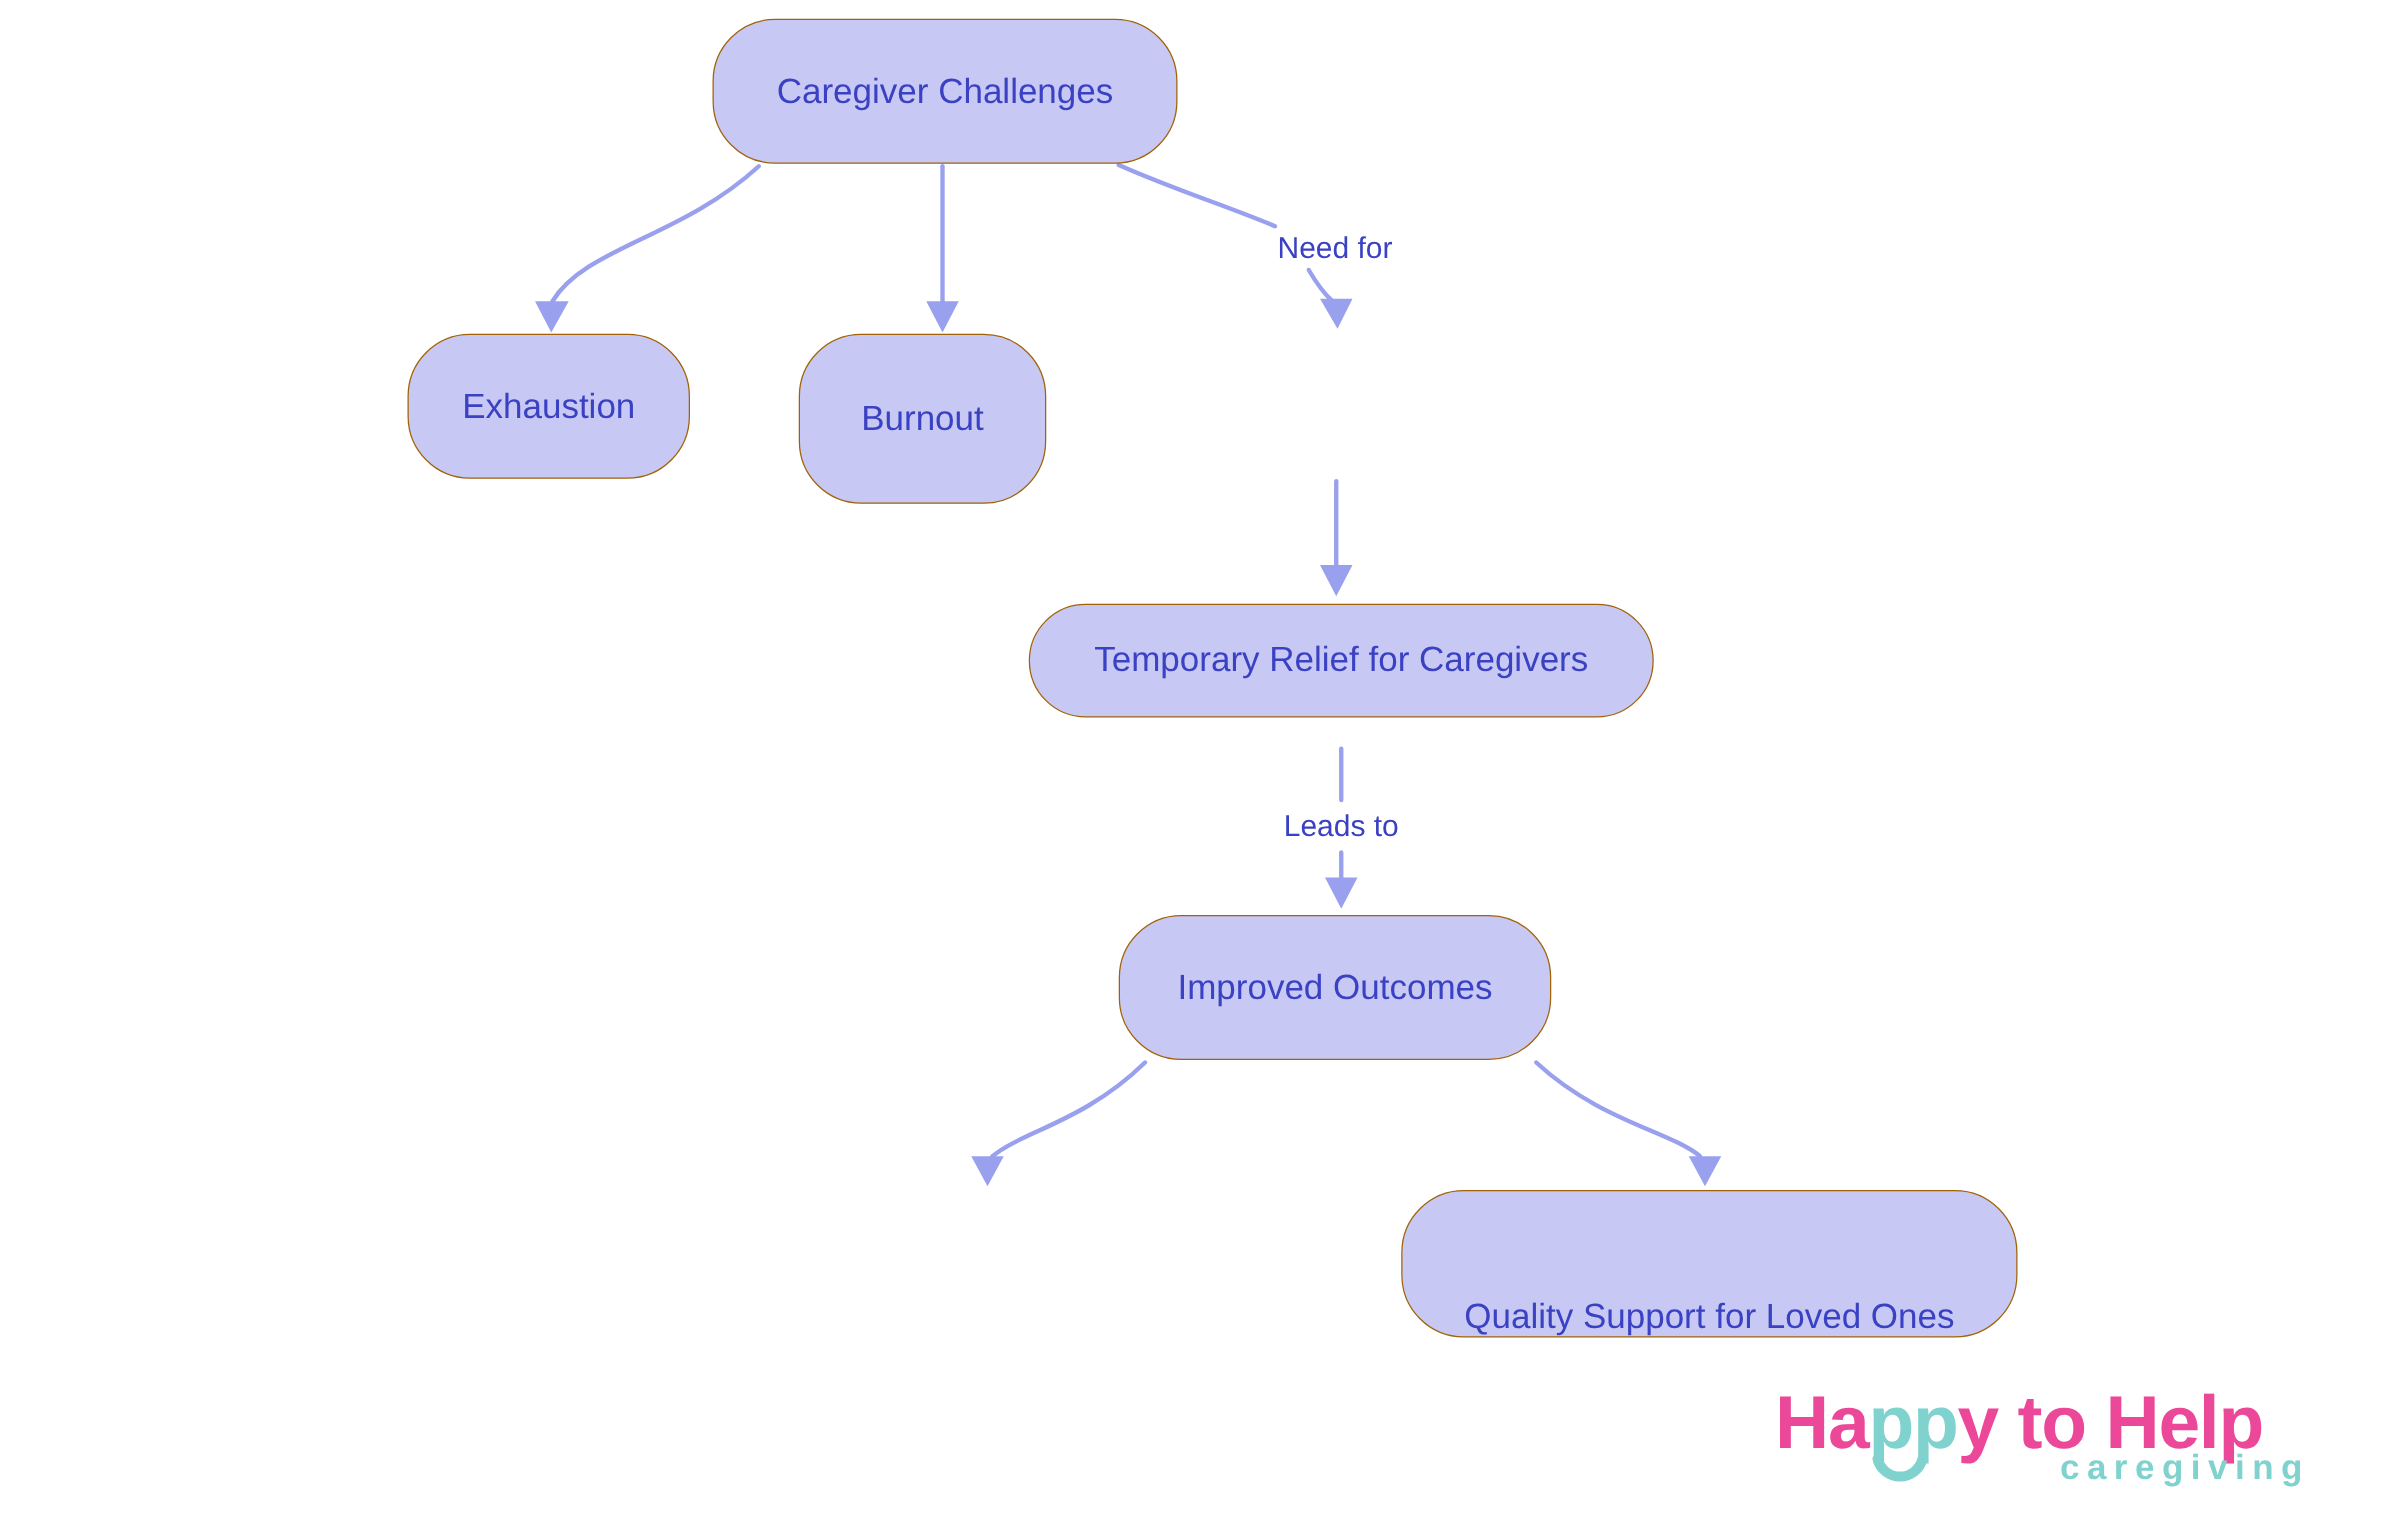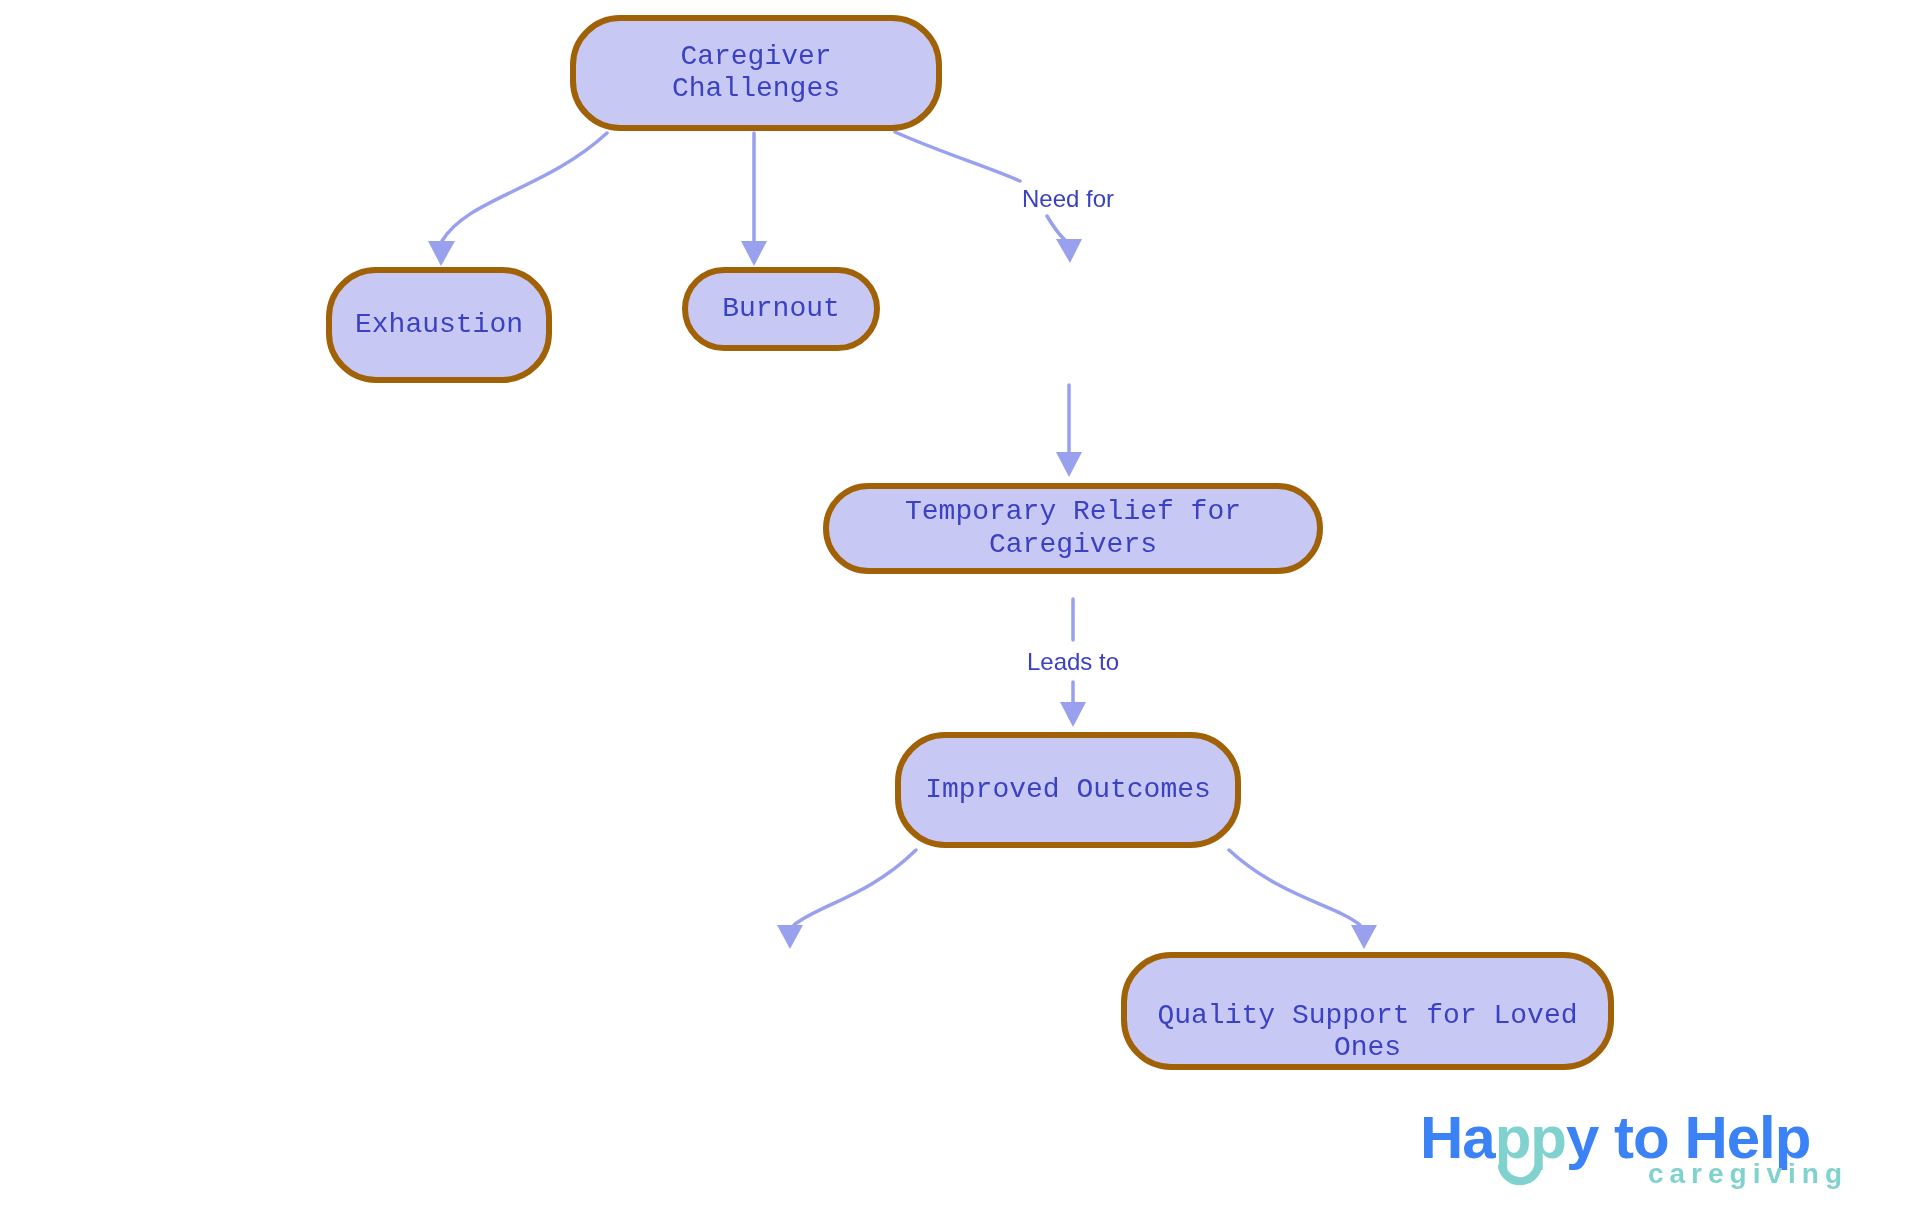--- a/index.html
+++ b/index.html
@@ -9,63 +9,62 @@
     background:#ffffff;
     font-family:"Liberation Sans", sans-serif;
     overflow:hidden;
   }
   #edge-layer{position:absolute;left:0;top:0;width:1920px;height:1215px;}
   .node{
     position:absolute;
     box-sizing:border-box;
     display:flex;align-items:center;justify-content:center;
     background:#C7C9F4;
-    border:6px solid #a16207;
+    border:1px solid #a16207;
     border-radius:50px;
     color:#3B41C3;
     font-size:28px;
     text-align:center;
     line-height:1.15;
     padding:0 18px;
-    font-family:Liberation Mono, monospace;
   }
   .edge-label{
     position:absolute;
     transform:translate(-50%,-50%);
     color:#3B41C3;
     font-size:24px;
     white-space:nowrap;
     background:#ffffff;
     padding:0 4px;
   }
   .edge-path{stroke:#99A1EE;stroke-width:3.5;fill:none;stroke-linecap:round;}
   .arrowhead{fill:#99A1EE;stroke:none;}
   
   #node-caregiver-challenges{left:570px;top:15px;width:372px;height:116px;}
   #node-exhaustion{left:326px;top:267px;width:226px;height:116px;}
-  #node-burnout{left:682px;top:267px;width:198px;height:84px;align-items:center;}
+  #node-burnout{left:639px;top:267px;width:198px;height:136px;align-items:center;}
   #node-respite-care{left:956px;top:267px;width:241px;height:116px;}
   #node-temporary-relief{left:823px;top:483px;width:500px;height:91px;}
   #node-improved-outcomes{left:895px;top:732px;width:346px;height:116px;}
   #node-better-health{left:566px;top:952px;width:450px;height:118px;}
   #node-quality-support{left:1121px;top:952px;width:493px;height:118px;align-items:flex-end;}
   #label-need-for{left:1068px;top:199px;}
   #label-leads-to{left:1073px;top:662px;}
   
   #logo{
     position:absolute;left:1420px;top:1108px;width:470px;
     font-weight:bold;
   }
   #logo-main{
     font-size:60px;
     letter-spacing:-1px;
     white-space:nowrap;
     line-height:1.0;
   }
-  .logo-coral{color:#3b82f6;}
+  .logo-coral{color:#ec4899;}
   .logo-teal{color:#7FD2CD;}
   #logo-pp{position:relative;display:inline-block;}
   #logo-smile{position:absolute;left:1px;top:56px;}
   #logo-tagline{
     text-align:right;
     margin-right:42px;
     margin-top:-10px;
     font-size:28px;
     font-weight:600;
     letter-spacing:6px;

